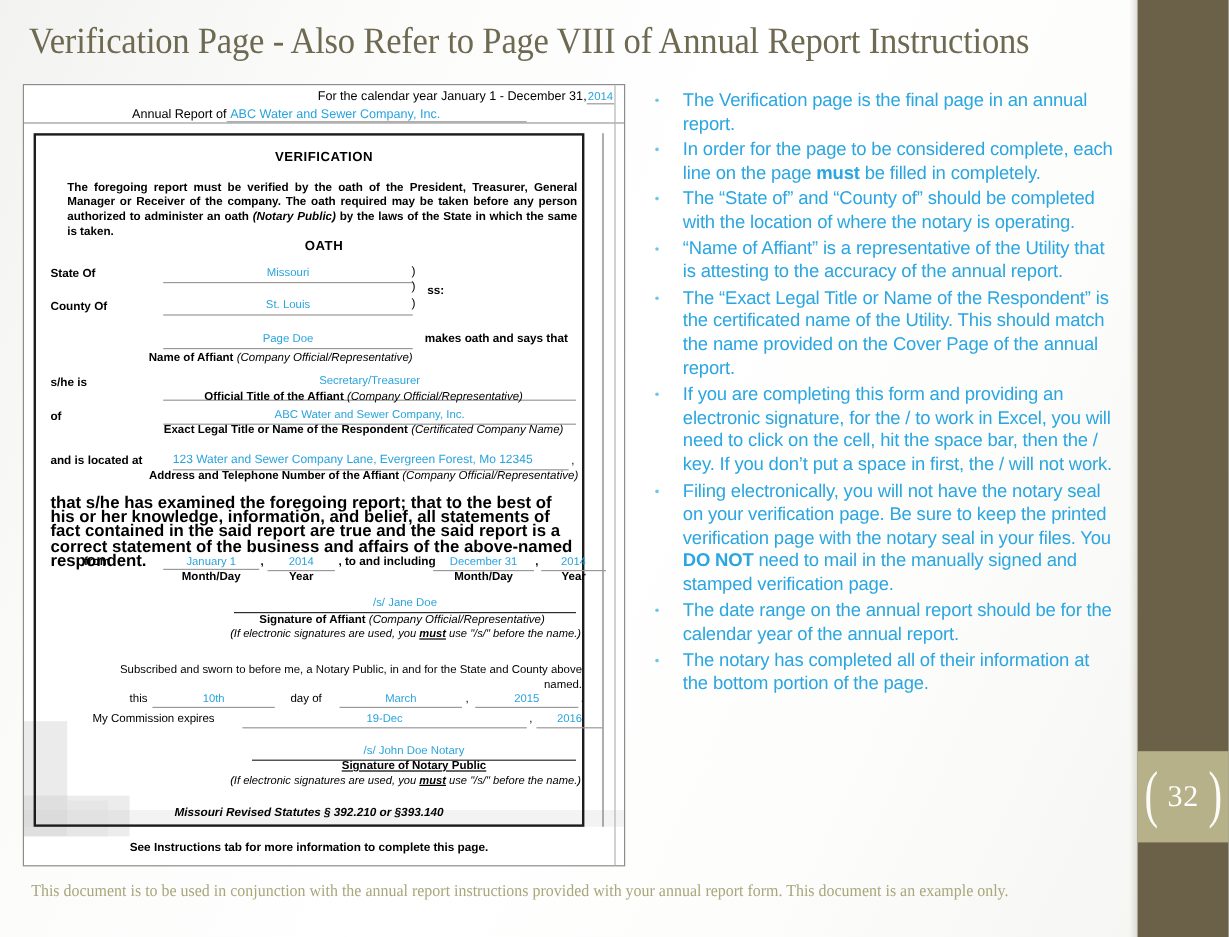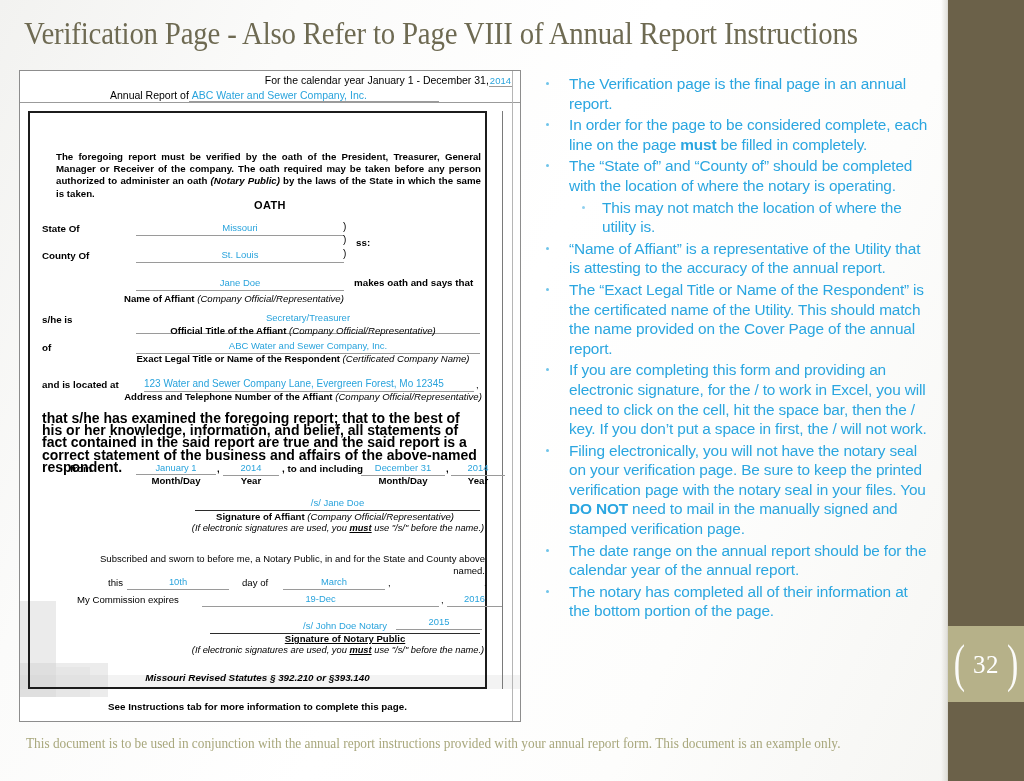--- a/index.html
+++ b/index.html
@@ -291,21 +291,21 @@
   .cap-sigaff { left: 150px; top: 440px; width: 330px; text-align: center; font-size: 9.6px; }
   .note-sigaff { left: 168px; top: 452px; width: 300px; text-align: center; font-size: 9.3px; line-height: 11.5px; }
 
   .subscribed { left: 75px; top: 482px; width: 390px; font-size: 9.5px; line-height: 12px; text-align: right; }
 
   .lbl-this { left: 88px; top: 506px; font-size: 9.6px; }
   .n-day { left: 107px; top: 505px; width: 102px; text-align: center; border-bottom: 1px solid #9a9a9a; font-size: 9.4px; padding-bottom: 1px; }
   .lbl-dayof { left: 222px; top: 506px; font-size: 9.6px; }
   .n-month { left: 263px; top: 505px; width: 102px; text-align: center; border-bottom: 1px solid #9a9a9a; font-size: 9.4px; padding-bottom: 1px; }
   .n-c1 { left: 368px; top: 506px; font-size: 9.5px; }
-  .n-year { left: 376px; top: 505px; width: 86px; text-align: center; border-bottom: 1px solid #9a9a9a; font-size: 9.4px; padding-bottom: 1px; margin-top: 40px; }
+  .n-year { left: 376px; top: 505px; width: 86px; text-align: center; border-bottom: 1px solid #9a9a9a; font-size: 9.4px; padding-bottom: 1px; }
   .n-p1 { left: 464px; top: 506px; font-size: 9.5px; }
 
   .lbl-comm { left: 57px; top: 523px; font-size: 9.6px; }
   .c-date { left: 182px; top: 522px; width: 237px; text-align: center; border-bottom: 1px solid #9a9a9a; font-size: 9.4px; padding-bottom: 1px; }
   .c-c1 { left: 421px; top: 523px; font-size: 9.5px; }
   .c-year { left: 427px; top: 522px; width: 55px; text-align: center; border-bottom: 1px solid #9a9a9a; font-size: 9.4px; padding-bottom: 1px; }
 
   .sig-not {
     left: 190px; top: 549px; width: 270px;
     text-align: center; border-bottom: 1px solid #2b2b2b;
@@ -377,35 +377,36 @@
 
       <div class="hdr-annual">
         <span>Annual Report of</span><span class="fill">ABC Water and Sewer Company, Inc.</span>
       </div>
       <div class="hdr-rule"></div>
 
       <div class="box"></div>
       <div class="col-rule"></div>
       <div class="col-rule2"></div>
 
+      <div class="t ttl-verification">VERIFICATION</div>
 
       <div class="t para1"><span>The foregoing report must be verified by the oath of the President, Treasurer, General Manager or Receiver of the company. The oath required may be taken before any person authorized to administer an oath </span><span class="i">(Notary Public)</span><span> by the laws of the State in which the same is taken.</span></div>
 
       <div class="t ttl-oath">OATH</div>
 
       <div class="t lbl-state">State Of</div>
       <div class="t line-state blue">Missouri</div>
       <div class="t brace1">)</div>
       <div class="t brace2">)</div>
       <div class="t brace3">)</div>
       <div class="t ss">ss:</div>
       <div class="t lbl-county">County Of</div>
       <div class="t line-county blue">St. Louis</div>
 
-      <div class="t line-affiant blue">Jane Doe</div>
+      <div class="t line-affiant blue">Page Doe</div>
       <div class="t makes-oath">makes oath and says that</div>
       <div class="t cap-affiant"><span class="b">Name of Affiant</span> <span class="i">(Company Official/Representative)</span></div>
 
       <div class="t lbl-shehe">s/he is</div>
       <div class="t line-title blue">Secretary/Treasurer</div>
       <div class="t cap-title"><span class="b">Official Title of the Affiant</span> <span class="i">(Company Official/Representative)</span></div>
 
       <div class="t lbl-of">of</div>
       <div class="t line-resp blue">ABC Water and Sewer Company, Inc.</div>
       <div class="t cap-resp"><span class="b">Exact Legal Title or Name of the Respondent</span> <span class="i">(Certificated Company Name)</span></div>
@@ -457,21 +458,20 @@
       <div class="t see-instr">See Instructions tab for more information to complete this page.</div>
 
     </div>
   </div>
 
   <div class="bullets">
     <ul id="bullet-list">
         <li><span class="dot"></span><span><span>The Verification page is the final page in an annual report.</span></span></li>
         <li><span class="dot"></span><span><span>In order for the page to be considered complete, each line on the page </span><b>must</b><span> be filled in completely.</span></span></li>
         <li><span class="dot"></span><span><span>The “State of” and “County of” should be completed with the location of where the notary is operating.</span></span></li>
-        <li class="sub"><span class="dot"></span><span><span>This may not match the location of where the utility is.</span></span></li>
         <li><span class="dot"></span><span><span>“Name of Affiant” is a representative of the Utility that is attesting to the accuracy of the annual report.</span></span></li>
         <li><span class="dot"></span><span><span>The “Exact Legal Title or Name of the Respondent” is the certificated name of the Utility.  This should match the name provided on the Cover Page of the annual report.</span></span></li>
         <li><span class="dot"></span><span><span>If you are completing this form and providing an electronic signature, for the / to work in Excel, you will need to click on the cell, hit the space bar, then the / key.  If you don’t put a space in first, the / will not work.</span></span></li>
         <li><span class="dot"></span><span><span>Filing electronically, you will not have the notary seal on your verification page.  Be sure to keep the printed verification page with the notary seal in your files.  You </span><b>DO NOT</b><span> need to mail in the manually signed and stamped verification page.</span></span></li>
         <li><span class="dot"></span><span><span>The date range on the annual report should be for the calendar year of the annual report.</span></span></li>
         <li><span class="dot"></span><span><span>The notary has completed all of their information at the bottom portion of the page.</span></span></li>
       </ul>
   </div>
 
   <div class="right-bar-shadow"></div>

